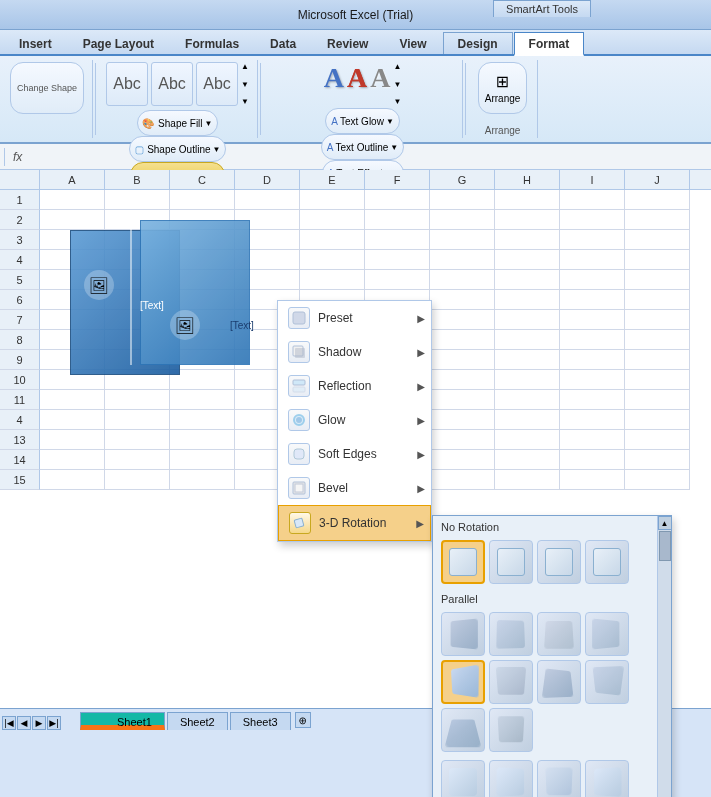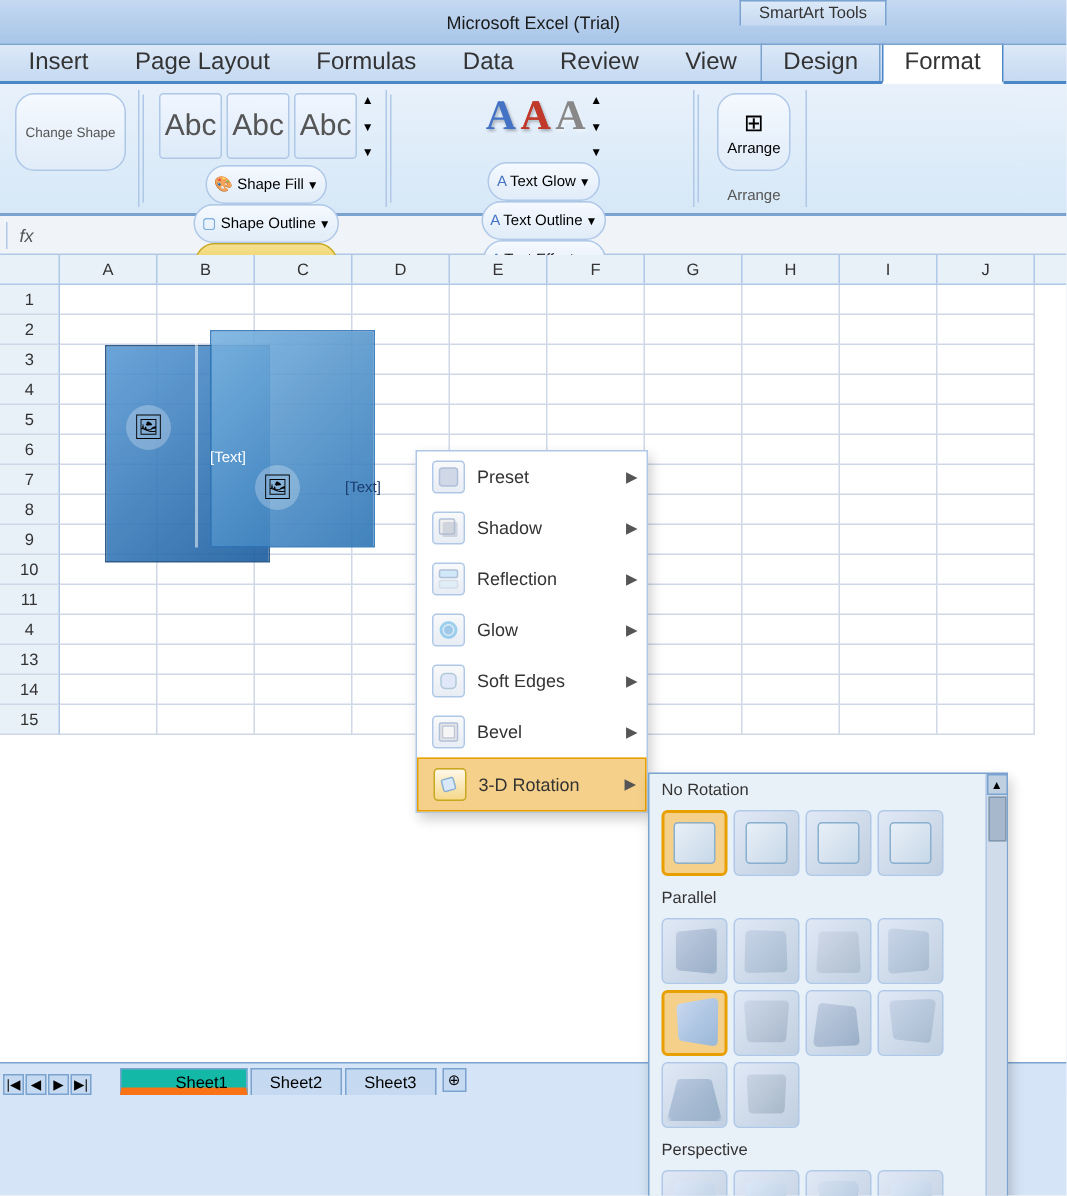--- a/index.html
+++ b/index.html
@@ -32,26 +32,27 @@
     .ribbon-tabs {
       background: linear-gradient(to bottom, #dce9f8, #c5d9f1);
       height: 26px;
       display: flex;
       align-items: flex-end;
       border-bottom: 2px solid #4a86c8;
       padding-left: 4px;
     }
     .ribbon-tab {
       padding: 4px 14px 3px;
-      font-size: 16px;
+      font-size: 12px;
       cursor: pointer;
       color: #333;
       border: 1px solid transparent;
       border-bottom: none;
       margin-right: 1px;
+      font-weight: bold;
     }
     .ribbon-tab.active {
       background: #fff;
       border-color: #4a86c8;
       border-bottom: 2px solid #fff;
       margin-bottom: -2px;
       color: #333;
     }
     .ribbon-tab.design-active {
       background: linear-gradient(to bottom, #dce9f8, #c5d9f1);
@@ -109,21 +110,21 @@
     .abc-btn {
       background: linear-gradient(to bottom, #f0f6ff, #ddeaf8);
       border: 1px solid #b0c8e8;
       border-radius: 3px;
       width: 42px;
       height: 44px;
       display: flex;
       align-items: center;
       justify-content: center;
       cursor: pointer;
-      font-size: 20px;
+      font-size: 16px;
       color: #555;
     }
 
     
     .formula-bar {
       background: #f0f4f8;
       height: 26px;
       display: flex;
       align-items: center;
       border-bottom: 1px solid #b0c8e8;
@@ -882,21 +883,20 @@
           <div style="width:28px;height:28px;background:linear-gradient(135deg,#c8d4e8,#a8bcd0);border-radius:3px;transform:perspective(30px) rotateX(-15deg) rotateY(-10deg);"></div>
         </div>
         <div class="shape-thumb">
           <div style="width:28px;height:28px;background:linear-gradient(135deg,#b8c8e0,#98b0c8);border-radius:3px;transform:perspective(20px) rotateX(20deg);"></div>
         </div>
         <div class="shape-thumb">
           <div style="width:28px;height:26px;background:linear-gradient(135deg,#c8d4e4,#a8b8c8);border-radius:3px;transform:perspective(20px) rotateX(-5deg) scaleX(0.9);"></div>
         </div>
       </div>
 
-      <div class="submenu-section-title">Perspective</div>
       <div class="submenu-grid" style="grid-template-columns:repeat(4,44px);">
         <div class="shape-thumb">
           <div style="width:28px;height:28px;background:linear-gradient(135deg,#dce8f8,#b8cce0);border-radius:4px;"></div>
         </div>
         <div class="shape-thumb">
           <div style="width:28px;height:28px;background:linear-gradient(135deg,#dce8f8,#b8cce0);border-radius:4px;transform:perspective(50px) rotateY(10deg);"></div>
         </div>
         <div class="shape-thumb">
           <div style="width:26px;height:28px;background:linear-gradient(135deg,#d4e0f0,#b0c4dc);border-radius:4px;transform:perspective(40px) rotateX(-8deg);"></div>
         </div>

